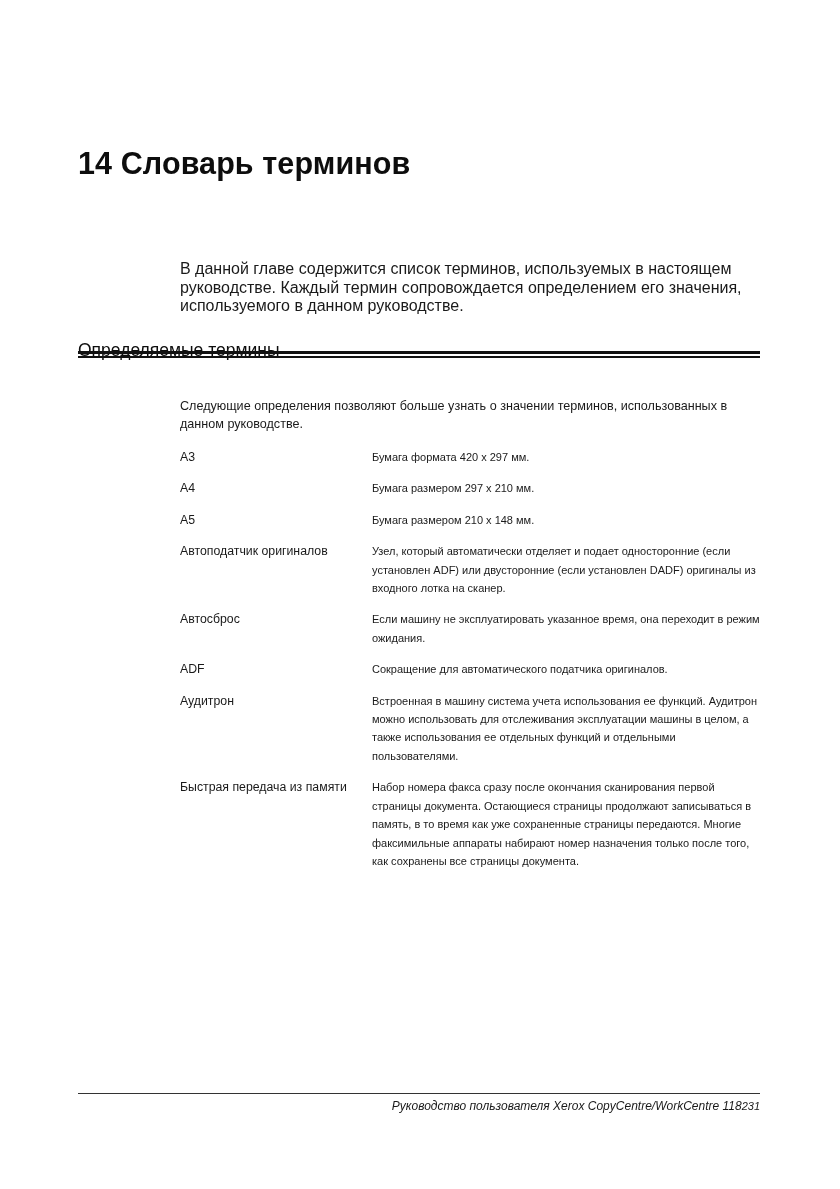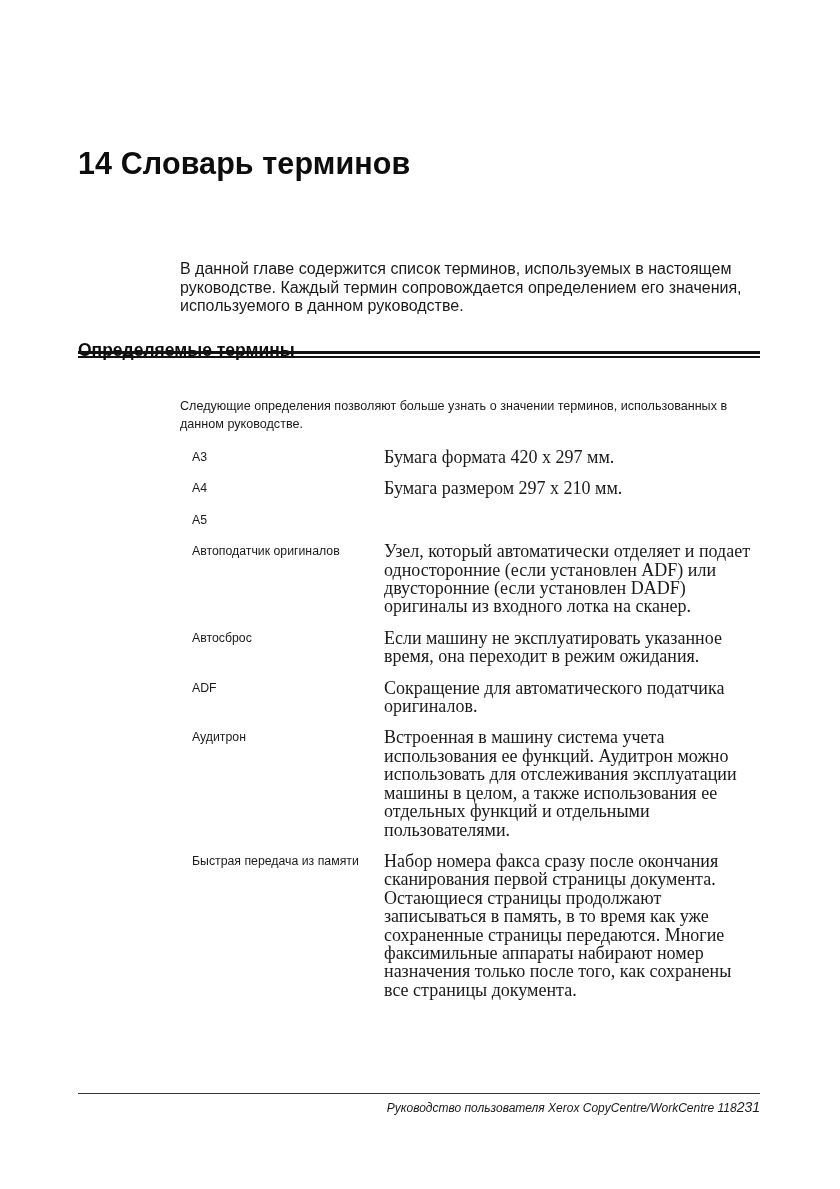--- a/index.html
+++ b/index.html
@@ -40,21 +40,21 @@
     line-height: 18.6px;
     color: #1a1a1a;
   }
 
   
   .section-head {
     position: absolute;
     left: 78px;
     top: 325px;
     font-size: 17.5px;
-    font-weight: bold;
+    font-weight: normal;
     color: #0d0d0d;
     white-space: pre;
   }
   .rule-double {
     position: absolute;
     left: 78px;
     top: 351px;
     width: 682px;
     height: 7px;
   }
@@ -98,28 +98,26 @@
   }
   .gl-term {
     width: 192px;
     flex: 0 0 192px;
     font-size: 12.3px;
     line-height: 18.4px;
     color: #1a1a1a;
     padding-right: 8px;
     box-sizing: border-box;
     white-space: pre-line;
-    margin-left: 12px;
   }
   .gl-def {
     flex: 1 1 auto;
-    font-size: 18px;
+    font-size: 11px;
     line-height: 18.4px;
     color: #1a1a1a;
-    font-family: Liberation Serif, serif;
   }
 
   
   .footer-rule {
     position: absolute;
     left: 78px;
     top: 1093px;
     width: 682px;
     height: 1.1px;
     background: #333333;
@@ -131,21 +129,21 @@
     width: 682px;
     display: flex;
     justify-content: flex-end;
     align-items: baseline;
     font-style: italic;
     font-size: 12px;
     color: #1a1a1a;
   }
   .footer-page {
     font-style: italic;
-    font-size: 14px;
+    font-size: 11px;
   }
 </style>
 </head>
 <body>
 
 <div class="page">
 
   <h1 class="chapter-title">14 Словарь терминов</h1>
 
   <p class="intro">В данной главе содержится список терминов, используемых в настоящем руководстве. Каждый термин сопровождается определением его значения, используемого в данном руководстве.</p>
@@ -163,20 +161,21 @@
       <div class="gl-row">
         <div class="gl-term">A3</div>
         <div class="gl-def">Бумага формата 420 x 297 мм.</div>
       </div>
       <div class="gl-row">
         <div class="gl-term">A4</div>
         <div class="gl-def">Бумага размером 297 x 210 мм.</div>
       </div>
       <div class="gl-row">
         <div class="gl-term">A5</div>
+        <div class="gl-def">Бумага размером 210 x 148 мм.</div>
       </div>
       <div class="gl-row">
         <div class="gl-term">Автоподатчик оригиналов</div>
         <div class="gl-def">Узел, который автоматически отделяет и подает односторонние (если установлен ADF) или двусторонние (если установлен DADF) оригиналы из входного лотка на сканер.</div>
       </div>
       <div class="gl-row">
         <div class="gl-term">Автосброс</div>
         <div class="gl-def">Если машину не эксплуатировать указанное время, она переходит в режим ожидания.</div>
       </div>
       <div class="gl-row">

